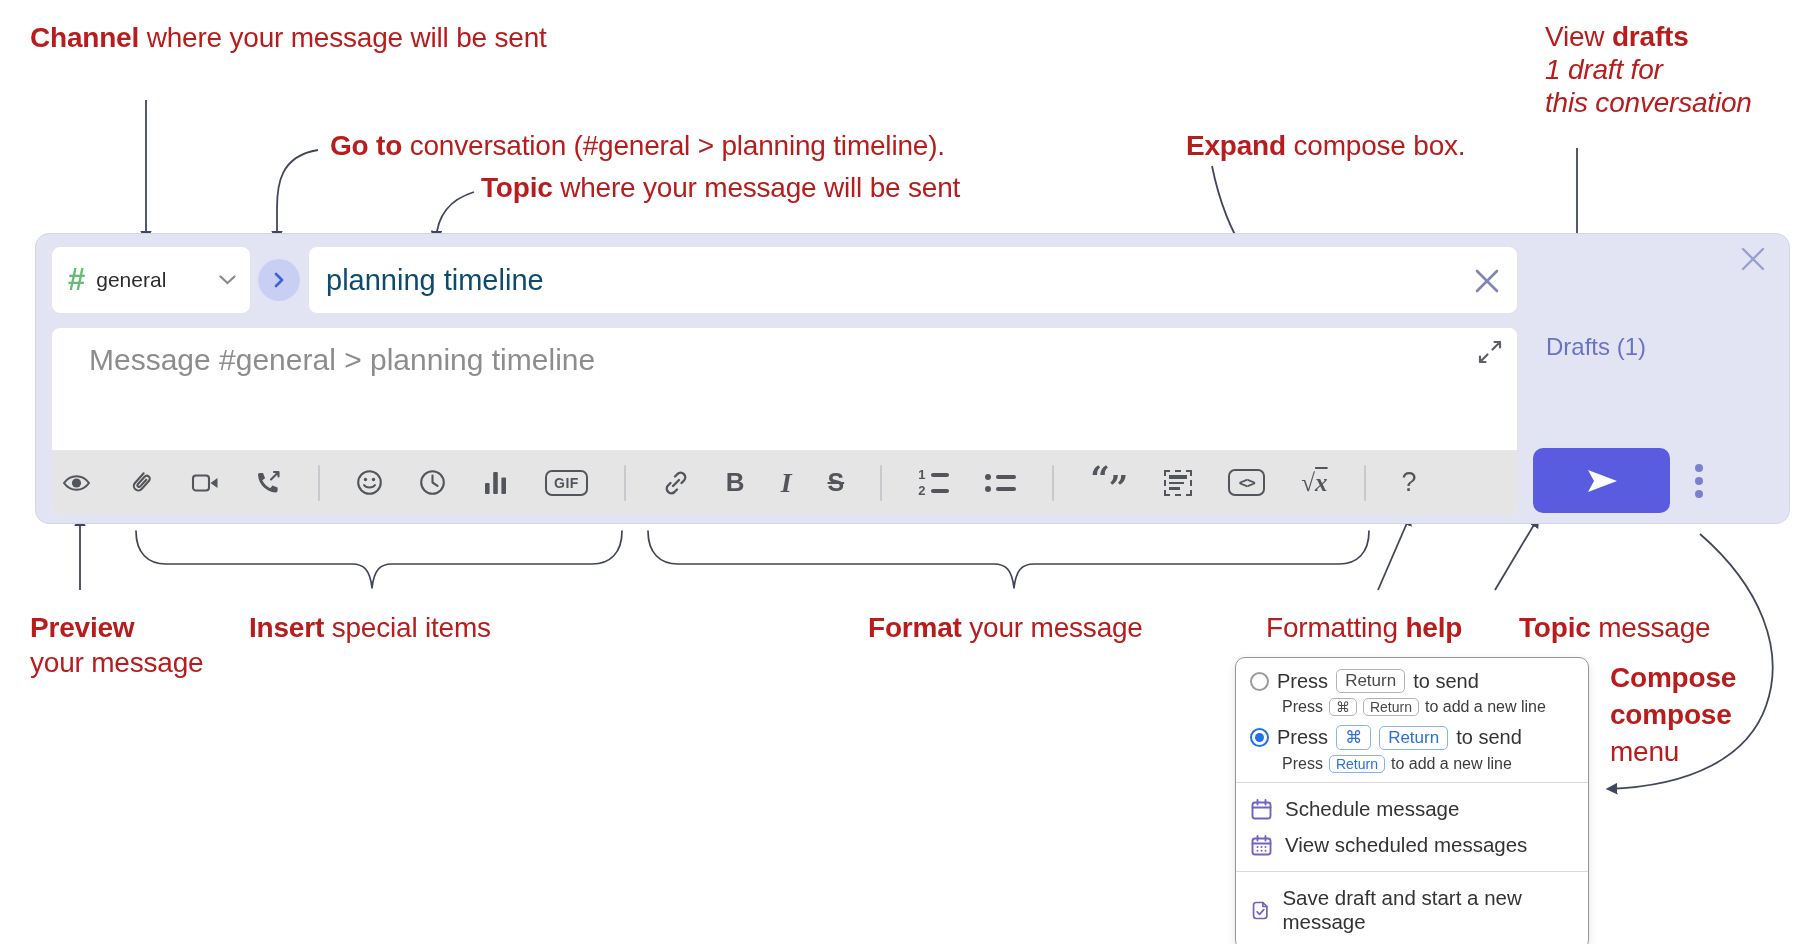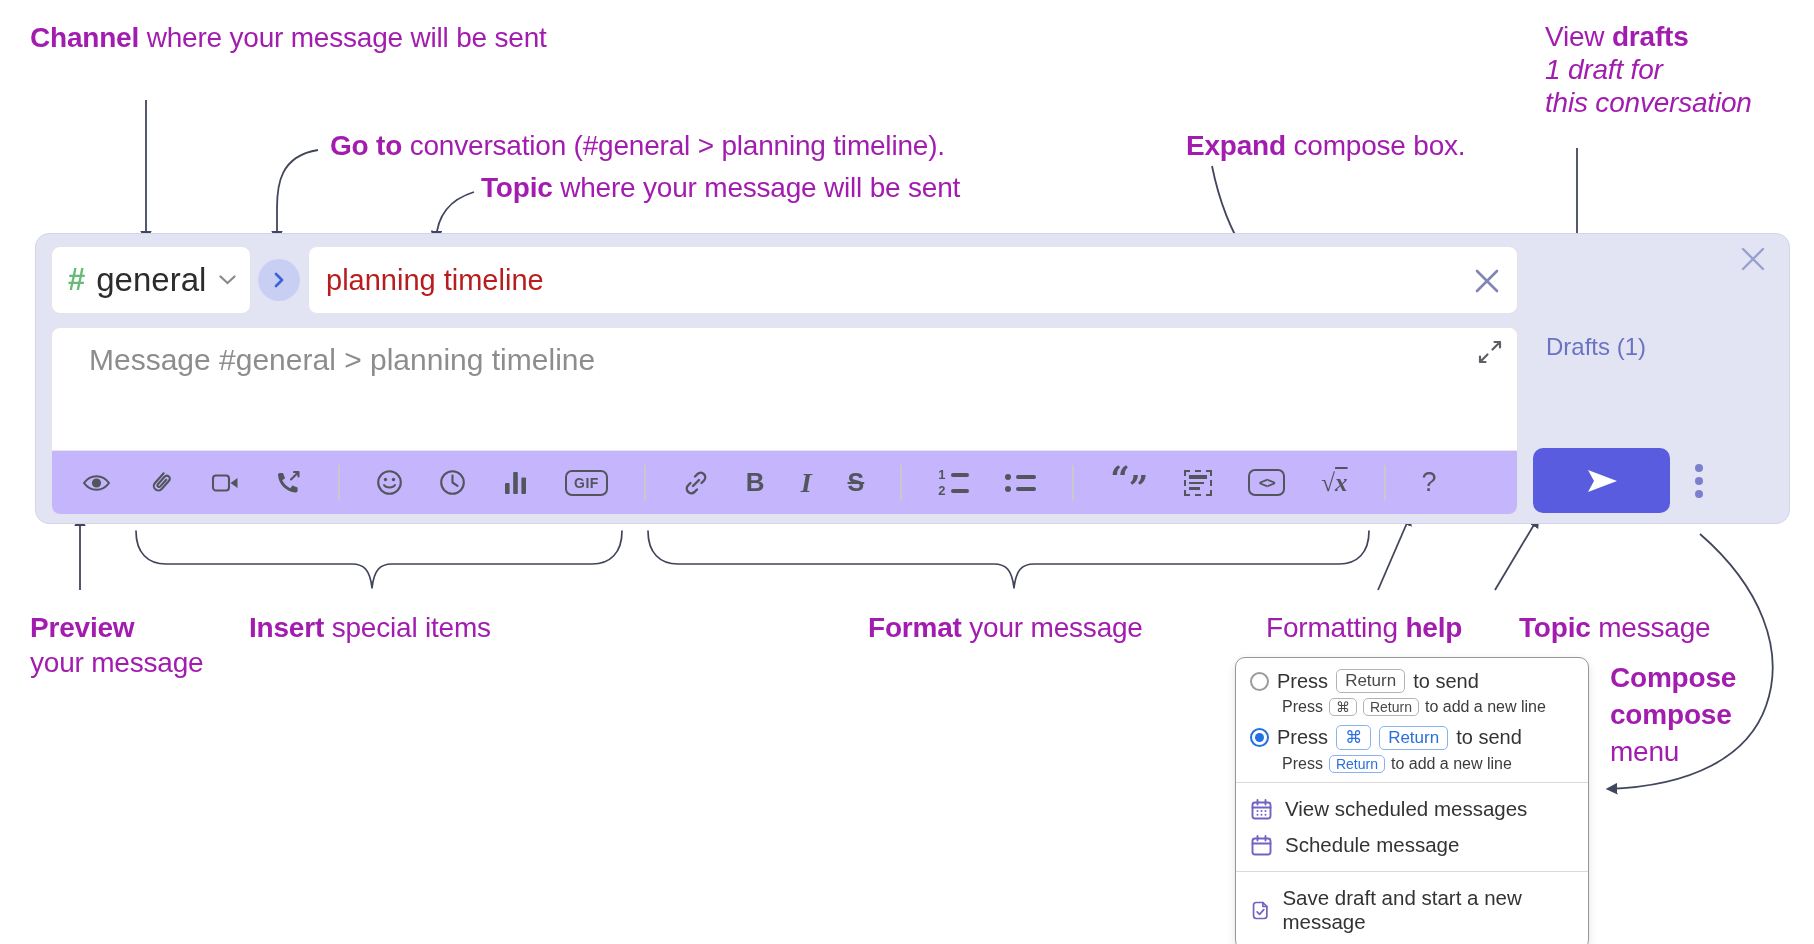--- a/index.html
+++ b/index.html
@@ -1,52 +1,52 @@
 <!DOCTYPE html>
 <html><head>
 <meta charset="utf-8">
 <style>
   * { margin:0; padding:0; box-sizing:border-box; }
   html,body { width:1814px; height:944px; background:#ffffff; overflow:hidden;
               font-family:"Liberation Sans","DejaVu Sans",sans-serif; }
   .abs { position:absolute; }
-  .ann { position:absolute; font-size:28px; line-height:35px; color:#a21caf; letter-spacing:-0.2px; }
+  .ann { position:absolute; font-size:28px; line-height:35px; color:#b91c1c; letter-spacing:-0.2px; }
   .b { font-weight:700; }
   .it { font-style:italic; }
 
   
   #compose { position:absolute; left:35px; top:233px; width:1755px; height:291px;
              background:#e2e4f3; border:1px solid #d2d5ea; border-radius:14px; }
   .whitebox { background:#ffffff; border:1px solid #e3e4ea; border-radius:9px; }
 
   #channel-btn { position:absolute; left:15px; top:12px; width:200px; height:68px;
                  display:flex; align-items:center; gap:11px; padding:0 14px 0 16px; cursor:pointer; }
   #channel-hash { color:#68ba77; font-size:31px; font-weight:700; }
-  #channel-name { color:#2c2c2c; font-size:33px; }
+  #channel-name { color:#2c2c2c; font-size:21px; }
   #channel-btn svg { margin-left:auto; }
 
   #goto-btn { position:absolute; left:222px; top:25px; width:42px; height:42px; border-radius:50%;
               background:#c9cff3; display:flex; align-items:center; justify-content:center; cursor:pointer; }
 
   #topic-box { position:absolute; left:272px; top:12px; width:1210px; height:68px; }
   #topic-input { position:absolute; left:0; top:0; width:100%; height:100%; border:none; outline:none;
                  background:transparent; font:29px "Liberation Sans","DejaVu Sans",sans-serif;
-                 color:#b91c1c; padding:0 64px 0 17px; }
+                 color:#0c4a6e; padding:0 64px 0 17px; }
   #topic-clear { position:absolute; right:16px; top:20px; width:28px; height:28px; cursor:pointer; }
 
   #msg-unit { position:absolute; left:15px; top:93px; width:1467px; height:188px;
               border:1px solid #e3e4ea; border-radius:9px; background:#fff; overflow:hidden; }
   #message-input { width:100%; height:124px; border:none; outline:none; resize:none;
                    font:30px "Liberation Sans","DejaVu Sans",sans-serif; color:#333;
                    padding:15px 60px 0 17px;margin-left:20px; }
   #message-input::placeholder { color:#8d8d8d; }
   #expand-btn { position:absolute; right:14px; top:11px; width:26px; height:26px; cursor:pointer; }
 
-  #toolbar { position:absolute; left:0; bottom:0; width:100%; height:64px; background:#c4b5fd;
-             border-top:1px solid #e6e7ec; display:flex; align-items:center; gap:36px; padding-left:30px; }
+  #toolbar { position:absolute; left:0; bottom:0; width:100%; height:64px; background:#e5e5e5;
+             border-top:1px solid #e6e7ec; display:flex; align-items:center; gap:36px; padding-left:10px; }
   .tbtn { display:flex; align-items:center; justify-content:center; color:#52565c; cursor:pointer; flex:none; }
   .tdiv { width:2px; height:36px; background:#c7c9cf; border-radius:1px; flex:none; }
   .gif-badge { border:2.5px solid #52565c; border-radius:7px; font-size:14px; font-weight:700;
                letter-spacing:0.5px; padding:4px 7px; line-height:1; color:#52565c; }
   .bold-glyph { font-size:26px; font-weight:800; }
   .italic-glyph { font-family:"Liberation Serif","DejaVu Serif",serif; font-style:italic; font-size:28px; font-weight:600; }
   .strike-glyph { font-size:25px; font-weight:600; text-decoration:line-through; }
   .help-glyph { font-size:27px; font-weight:500; }
   .code-badge { border:2.5px solid #52565c; border-radius:7px; width:37px; height:27px; display:flex;
                 align-items:center; justify-content:center; font-family:"DejaVu Sans Mono",monospace;
@@ -362,40 +362,40 @@
     <kbd class="blue">Return</kbd>
     <span>to add a new line</span>
   </div>
   <div class="mdiv"></div>
   <div class="mitem">
     <svg width="23" height="23" viewBox="0 0 23 23">
       <g stroke="#7063c2" stroke-width="1.9" fill="none" stroke-linecap="round">
         <rect x="2.5" y="4.5" width="18" height="16" rx="2.5"></rect>
         <path d="M7.5 2 V6.5 M15.5 2 V6.5 M2.5 9.5 H20.5"></path>
       </g>
+    </svg>
+    <span>Schedule message</span>
+  </div>
+  <div class="mitem">
+    <svg width="23" height="23" viewBox="0 0 23 23">
+      <g stroke="#7063c2" stroke-width="1.9" fill="none" stroke-linecap="round">
+        <rect x="2.5" y="4.5" width="18" height="16" rx="2.5"></rect>
+        <path d="M7.5 2 V6.5 M15.5 2 V6.5 M2.5 9.5 H20.5"></path>
+      </g>
       <g fill="#7063c2">
         <circle cx="7.5" cy="13" r="1"></circle>
           <circle cx="11.5" cy="13" r="1"></circle>
           <circle cx="15.5" cy="13" r="1"></circle>
         <circle cx="7.5" cy="16.8" r="1"></circle>
           <circle cx="11.5" cy="16.8" r="1"></circle>
           <circle cx="15.5" cy="16.8" r="1"></circle>
       </g>
     </svg>
     <span>View scheduled messages</span>
   </div>
-  <div class="mitem">
-    <svg width="23" height="23" viewBox="0 0 23 23">
-      <g stroke="#7063c2" stroke-width="1.9" fill="none" stroke-linecap="round">
-        <rect x="2.5" y="4.5" width="18" height="16" rx="2.5"></rect>
-        <path d="M7.5 2 V6.5 M15.5 2 V6.5 M2.5 9.5 H20.5"></path>
-      </g>
-    </svg>
-    <span>Schedule message</span>
-  </div>
   <div class="mdiv"></div>
   <div class="mitem">
     <svg width="23" height="23" viewBox="0 0 23 23">
       <g stroke="#7063c2" stroke-width="1.9" fill="none" stroke-linecap="round" stroke-linejoin="round">
         <path d="M14.5 2.5 H7 a3 3 0 0 0 -3 3 V17.5 a3 3 0 0 0 3 3 H16 a3 3 0 0 0 3 -3 V7 Z"></path>
         <path d="M14.5 2.5 V7 H19"></path>
         <path d="M8 13 l2.8 2.8 L15.5 10.5"></path>
       </g>
     </svg>
     <span>Save draft and start a new message</span>

